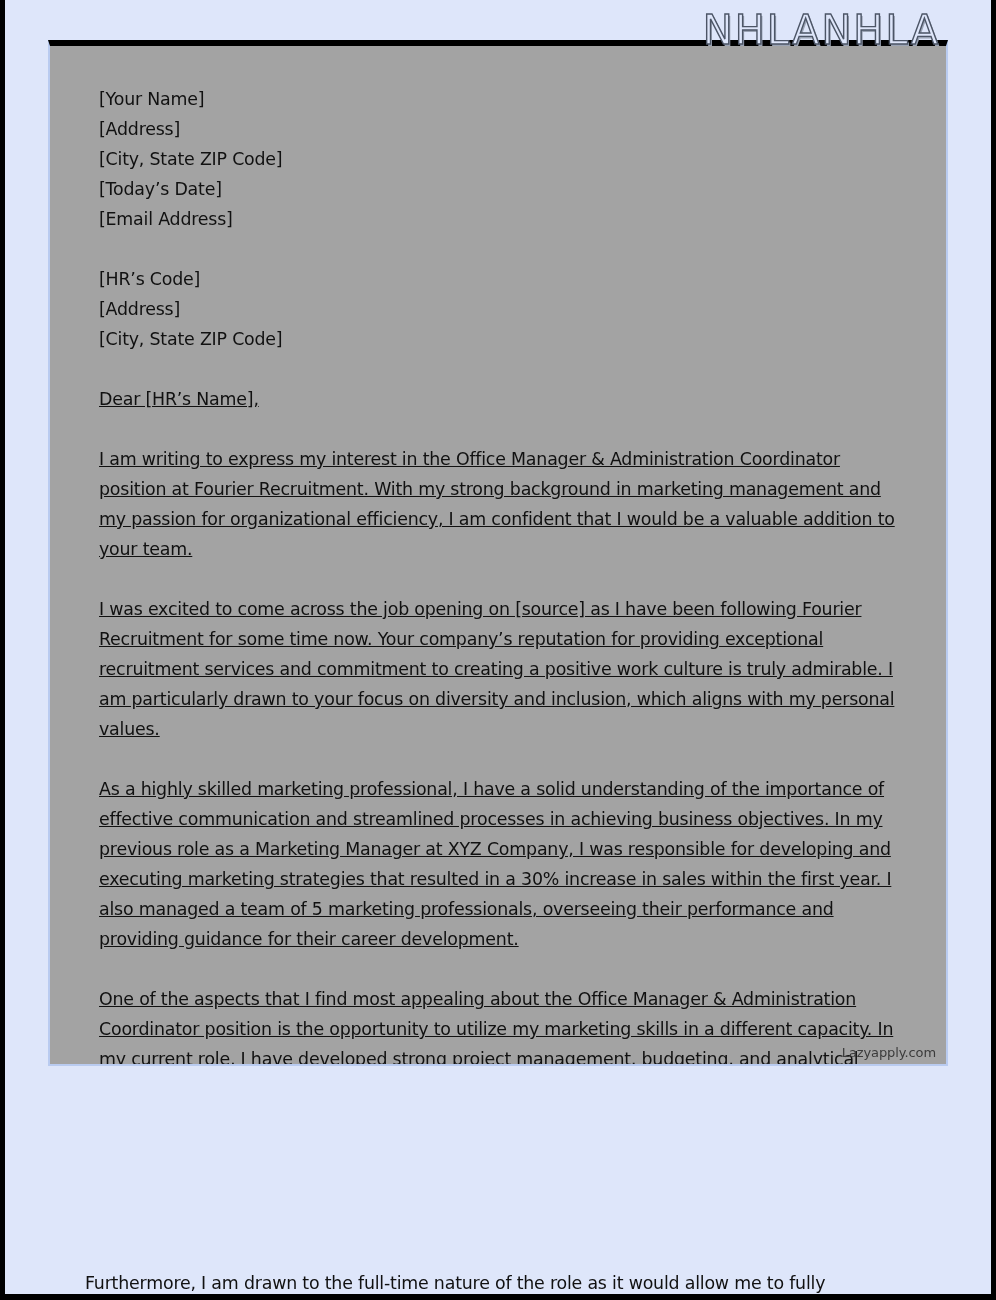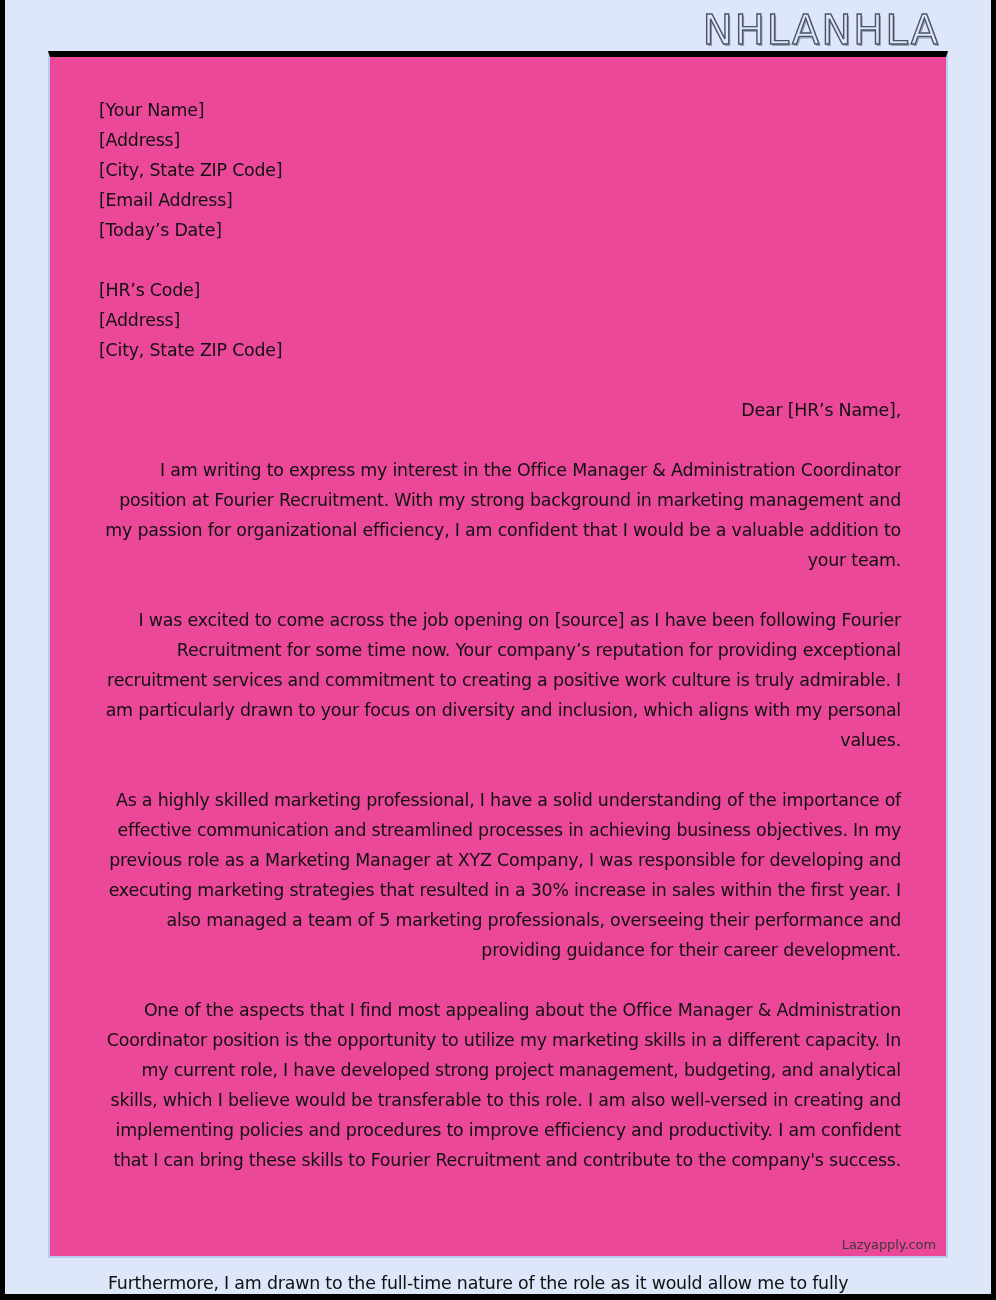--- a/index.html
+++ b/index.html
@@ -68,24 +68,24 @@
     -webkit-text-stroke: 1.4px #4c5566;
     text-shadow: 1.5px 1.5px 0 #9aa3b4;
     padding-right: 8px;
     white-space: nowrap;
   }
 
   
   .page {
     position: absolute;
     left: 48px;
-    top: 51px;
+    top: 40px;
     width: 900px;
-    height: 1207px;
-    background: #ec4899;
+    height: 1026px;
+    background: #a3a3a3;
     border-top: 6px solid #000000;
     border-left: 2px solid #b9cbf0;
     border-right: 2px solid #b9cbf0;
     border-bottom: 2px solid #b9cbf0;
     box-sizing: border-box;
     overflow: hidden;
     z-index: 3;
   }
 
   .page-inner {
@@ -107,37 +107,38 @@
     display: block;
     white-space: pre;
   }
 
   .block-gap {
     height: 30px;
   }
 
   .para {
     margin: 0;
-    text-align: right;
+    text-align: left;
+    text-decoration: underline;
   }
 
   .watermark {
     position: absolute;
     right: 10px;
     bottom: 4px;
     font-family: "DejaVu Sans", "Liberation Sans", sans-serif;
     font-size: 13px;
     color: #3b3b3b;
     letter-spacing: -0.1px;
   }
 
   
   .overflow-text {
     position: absolute;
-    left: 108px;
+    left: 85px;
     top: 1268px;
     width: 860px;
     font-family: "DejaVu Sans", "Liberation Sans", sans-serif;
     font-size: 17.4px;
     line-height: 30px;
     color: #111111;
     letter-spacing: -0.2px;
     white-space: nowrap;
     z-index: 5;
   }
@@ -155,22 +156,22 @@
   <span class="letterhead-name">NHLANHLA</span>
 </div>
 
 <div class="page">
   <div class="page-inner letter-text">
 
     <div>
       <span class="addr-line">[Your Name]</span>
       <span class="addr-line">[Address]</span>
       <span class="addr-line">[City, State ZIP Code]</span>
+      <span class="addr-line">[Today’s Date]</span>
       <span class="addr-line">[Email Address]</span>
-      <span class="addr-line">[Today’s Date]</span>
     </div>
 
     <div class="block-gap"></div>
 
     <div>
       <span class="addr-line">[HR’s Code]</span>
       <span class="addr-line">[Address]</span>
       <span class="addr-line">[City, State ZIP Code]</span>
     </div>
 

